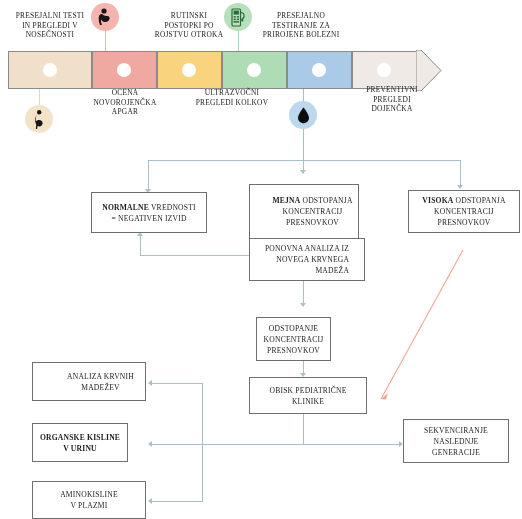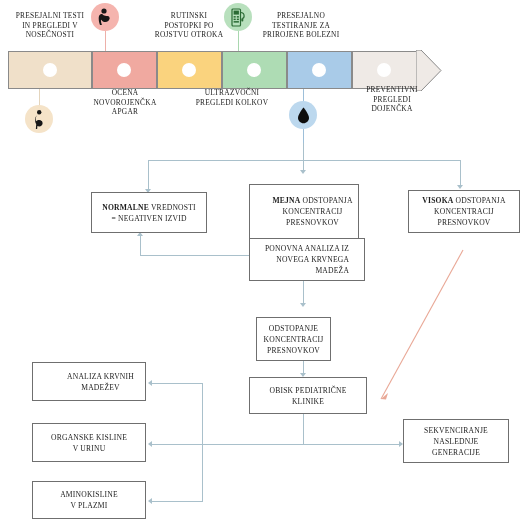--- a/index.html
+++ b/index.html
@@ -222,21 +222,21 @@
     <div class="node" style="left:249px;top:377px;width:118px;height:37px;">
       <span style="white-space:pre-line;">OBISK PEDIATRIČNE
 KLINIKE</span>
     </div>
 
     <div class="node" style="left:32px;top:362px;width:114px;height:39px;">
       <span style="white-space:pre-line;margin-left:23px;">ANALIZA KRVNIH
 MADEŽEV</span>
     </div>
 
-    <div class="node" style="left:32px;top:423px;width:114px;height:39px;">
+    <div class="node" style="left:32px;top:423px;width:96px;height:39px;font-weight:bold;">
       <span style="white-space:pre-line;">ORGANSKE KISLINE
 V URINU</span>
     </div>
 
     <div class="node" style="left:32px;top:481px;width:114px;height:38px;">
       <span style="white-space:pre-line;">AMINOKISLINE
 V PLAZMI</span>
     </div>
 
     <div class="node" style="left:403px;top:419px;width:106px;height:44px;">

